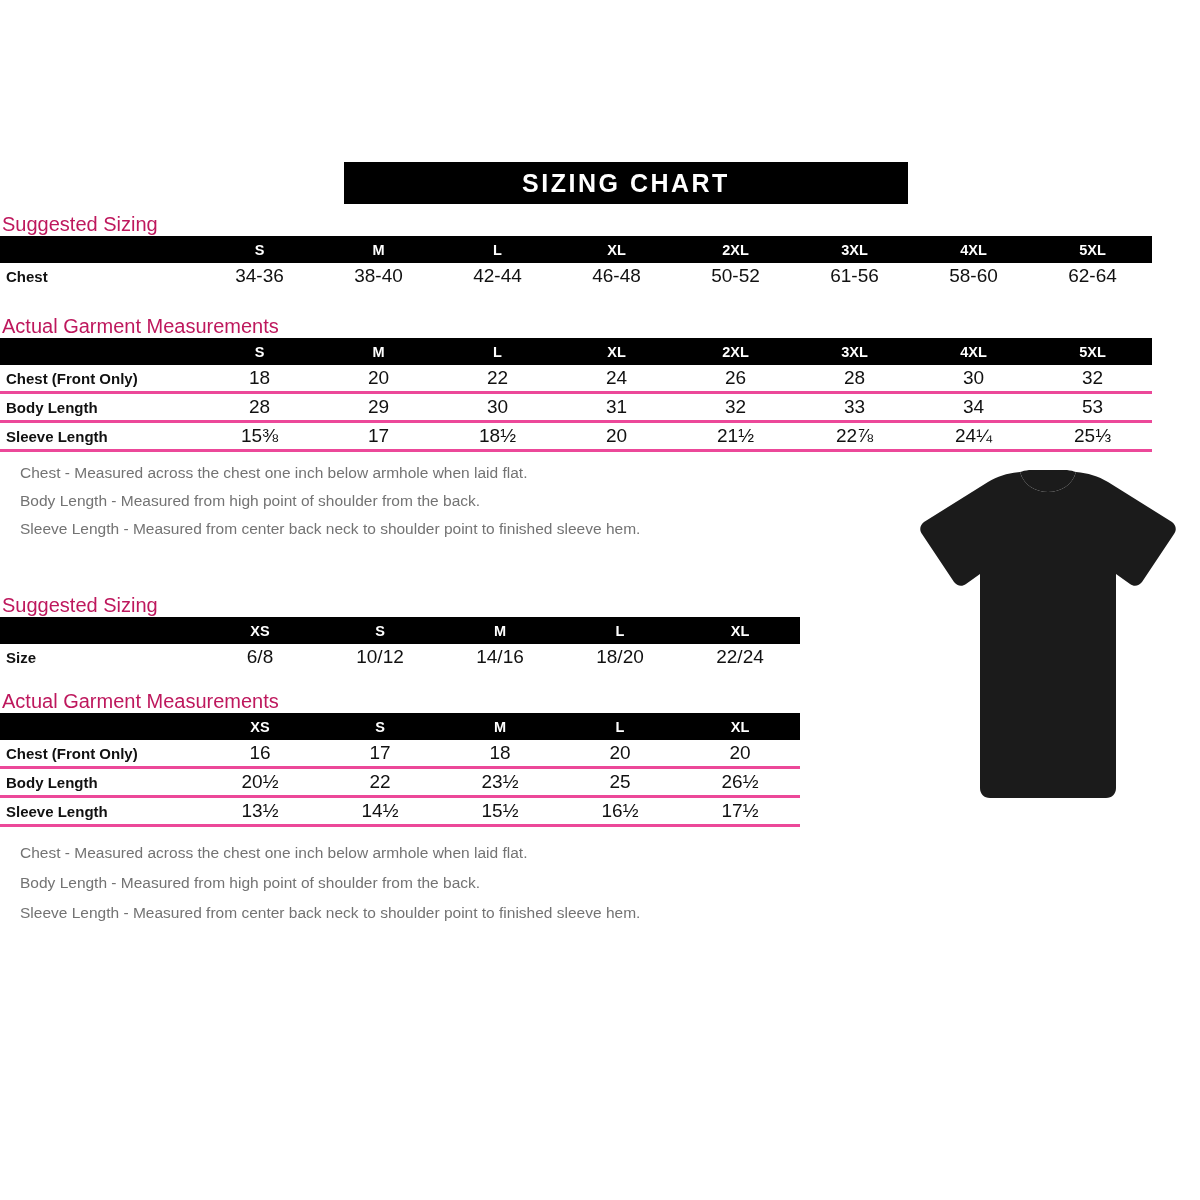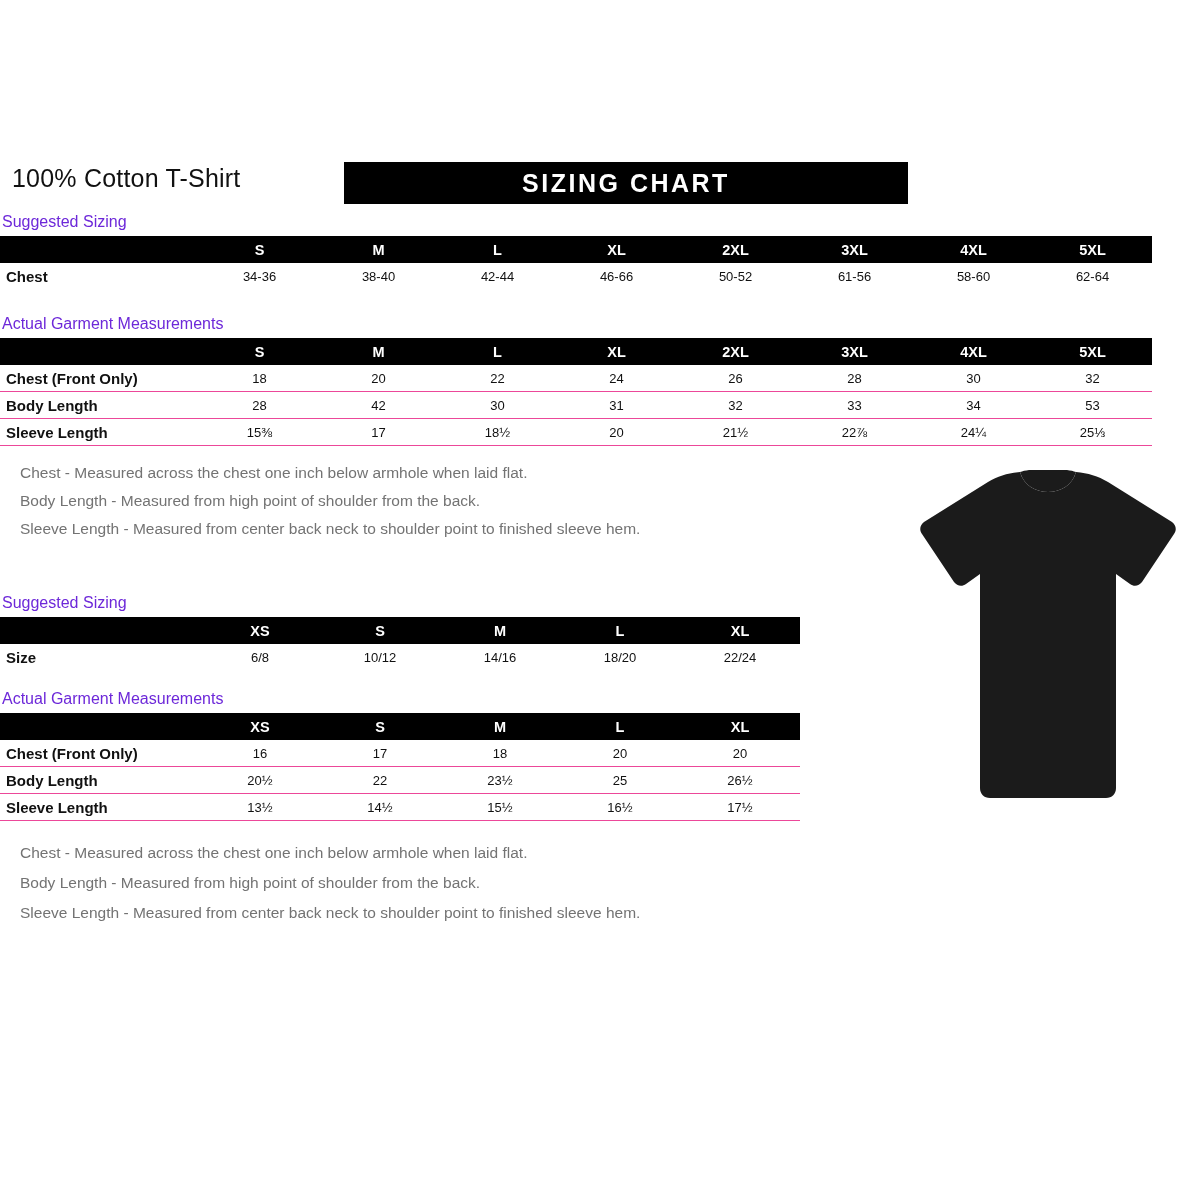--- a/index.html
+++ b/index.html
@@ -58,22 +58,22 @@
     text-align: center;
     color: #ffffff;
     font-size: 25px;
     font-weight: bold;
     letter-spacing: 2.5px;
   }
 
   
   .caption {
     position: absolute;
-    font-size: 16px;
-    color: #6d28d9;
+    font-size: 20px;
+    color: #be185d;
     white-space: nowrap;
   }
 
   
   table.sz {
     position: absolute;
     border-collapse: collapse;
     table-layout: fixed;
     font-size: 15px;
   }
@@ -95,25 +95,25 @@
     height: 27px;
   }
   table.sz tbody td.rowlabel {
     text-align: left;
     padding-left: 6px;
     font-weight: bold;
     font-size: 15px;
     color: #111;
   }
   table.sz tbody td {
-    font-size: 13px;
+    font-size: 19px;
     color: #111;
   }
   table.sz tbody tr {
-    border-bottom: 1px solid #ec4899;
+    border-bottom: 3px solid #ec4899;
   }
   table.sz tbody tr.noline {
     border-bottom: none;
     padding-left: 20px;
   }
   table.sz thead th.blank {
     background: #000000;
   }
 
   
@@ -163,21 +163,20 @@
     height: 350px;
   }
   .shirt-wrap svg { display: block; }
 </style>
 </head>
 <body>
 
 <div class="page">
 
   <div class="header-row">
-    <div class="main-title">100% Cotton T-Shirt</div>
     <div class="sizing-banner">
       <div class="sizing-banner-text">SIZING CHART</div>
     </div>
   </div>
 
   <div class="caption" style="left:2px; top:213px;">Suggested Sizing</div>
 
   <table class="sz" id="adult-suggested">
     <colgroup>
       <col class="lbl">
@@ -202,21 +201,21 @@
         <th>4XL</th>
         <th>5XL</th>
       </tr>
     </thead>
     <tbody>
       <tr class="noline">
         <td class="rowlabel">Chest</td>
         <td>34-36</td>
         <td>38-40</td>
         <td>42-44</td>
-        <td>46-66</td>
+        <td>46-48</td>
         <td>50-52</td>
         <td>61-56</td>
         <td>58-60</td>
         <td>62-64</td>
       </tr>
     </tbody>
   </table>
 
   <div class="caption" style="left:2px; top:315px;">Actual Garment Measurements</div>
 
@@ -253,21 +252,21 @@
         <td>22</td>
         <td>24</td>
         <td>26</td>
         <td>28</td>
         <td>30</td>
         <td>32</td>
       </tr>
       <tr>
         <td class="rowlabel">Body Length</td>
         <td>28</td>
-        <td>42</td>
+        <td>29</td>
         <td>30</td>
         <td>31</td>
         <td>32</td>
         <td>33</td>
         <td>34</td>
         <td>53</td>
       </tr>
       <tr>
         <td class="rowlabel">Sleeve Length</td>
         <td>15⅜</td>

